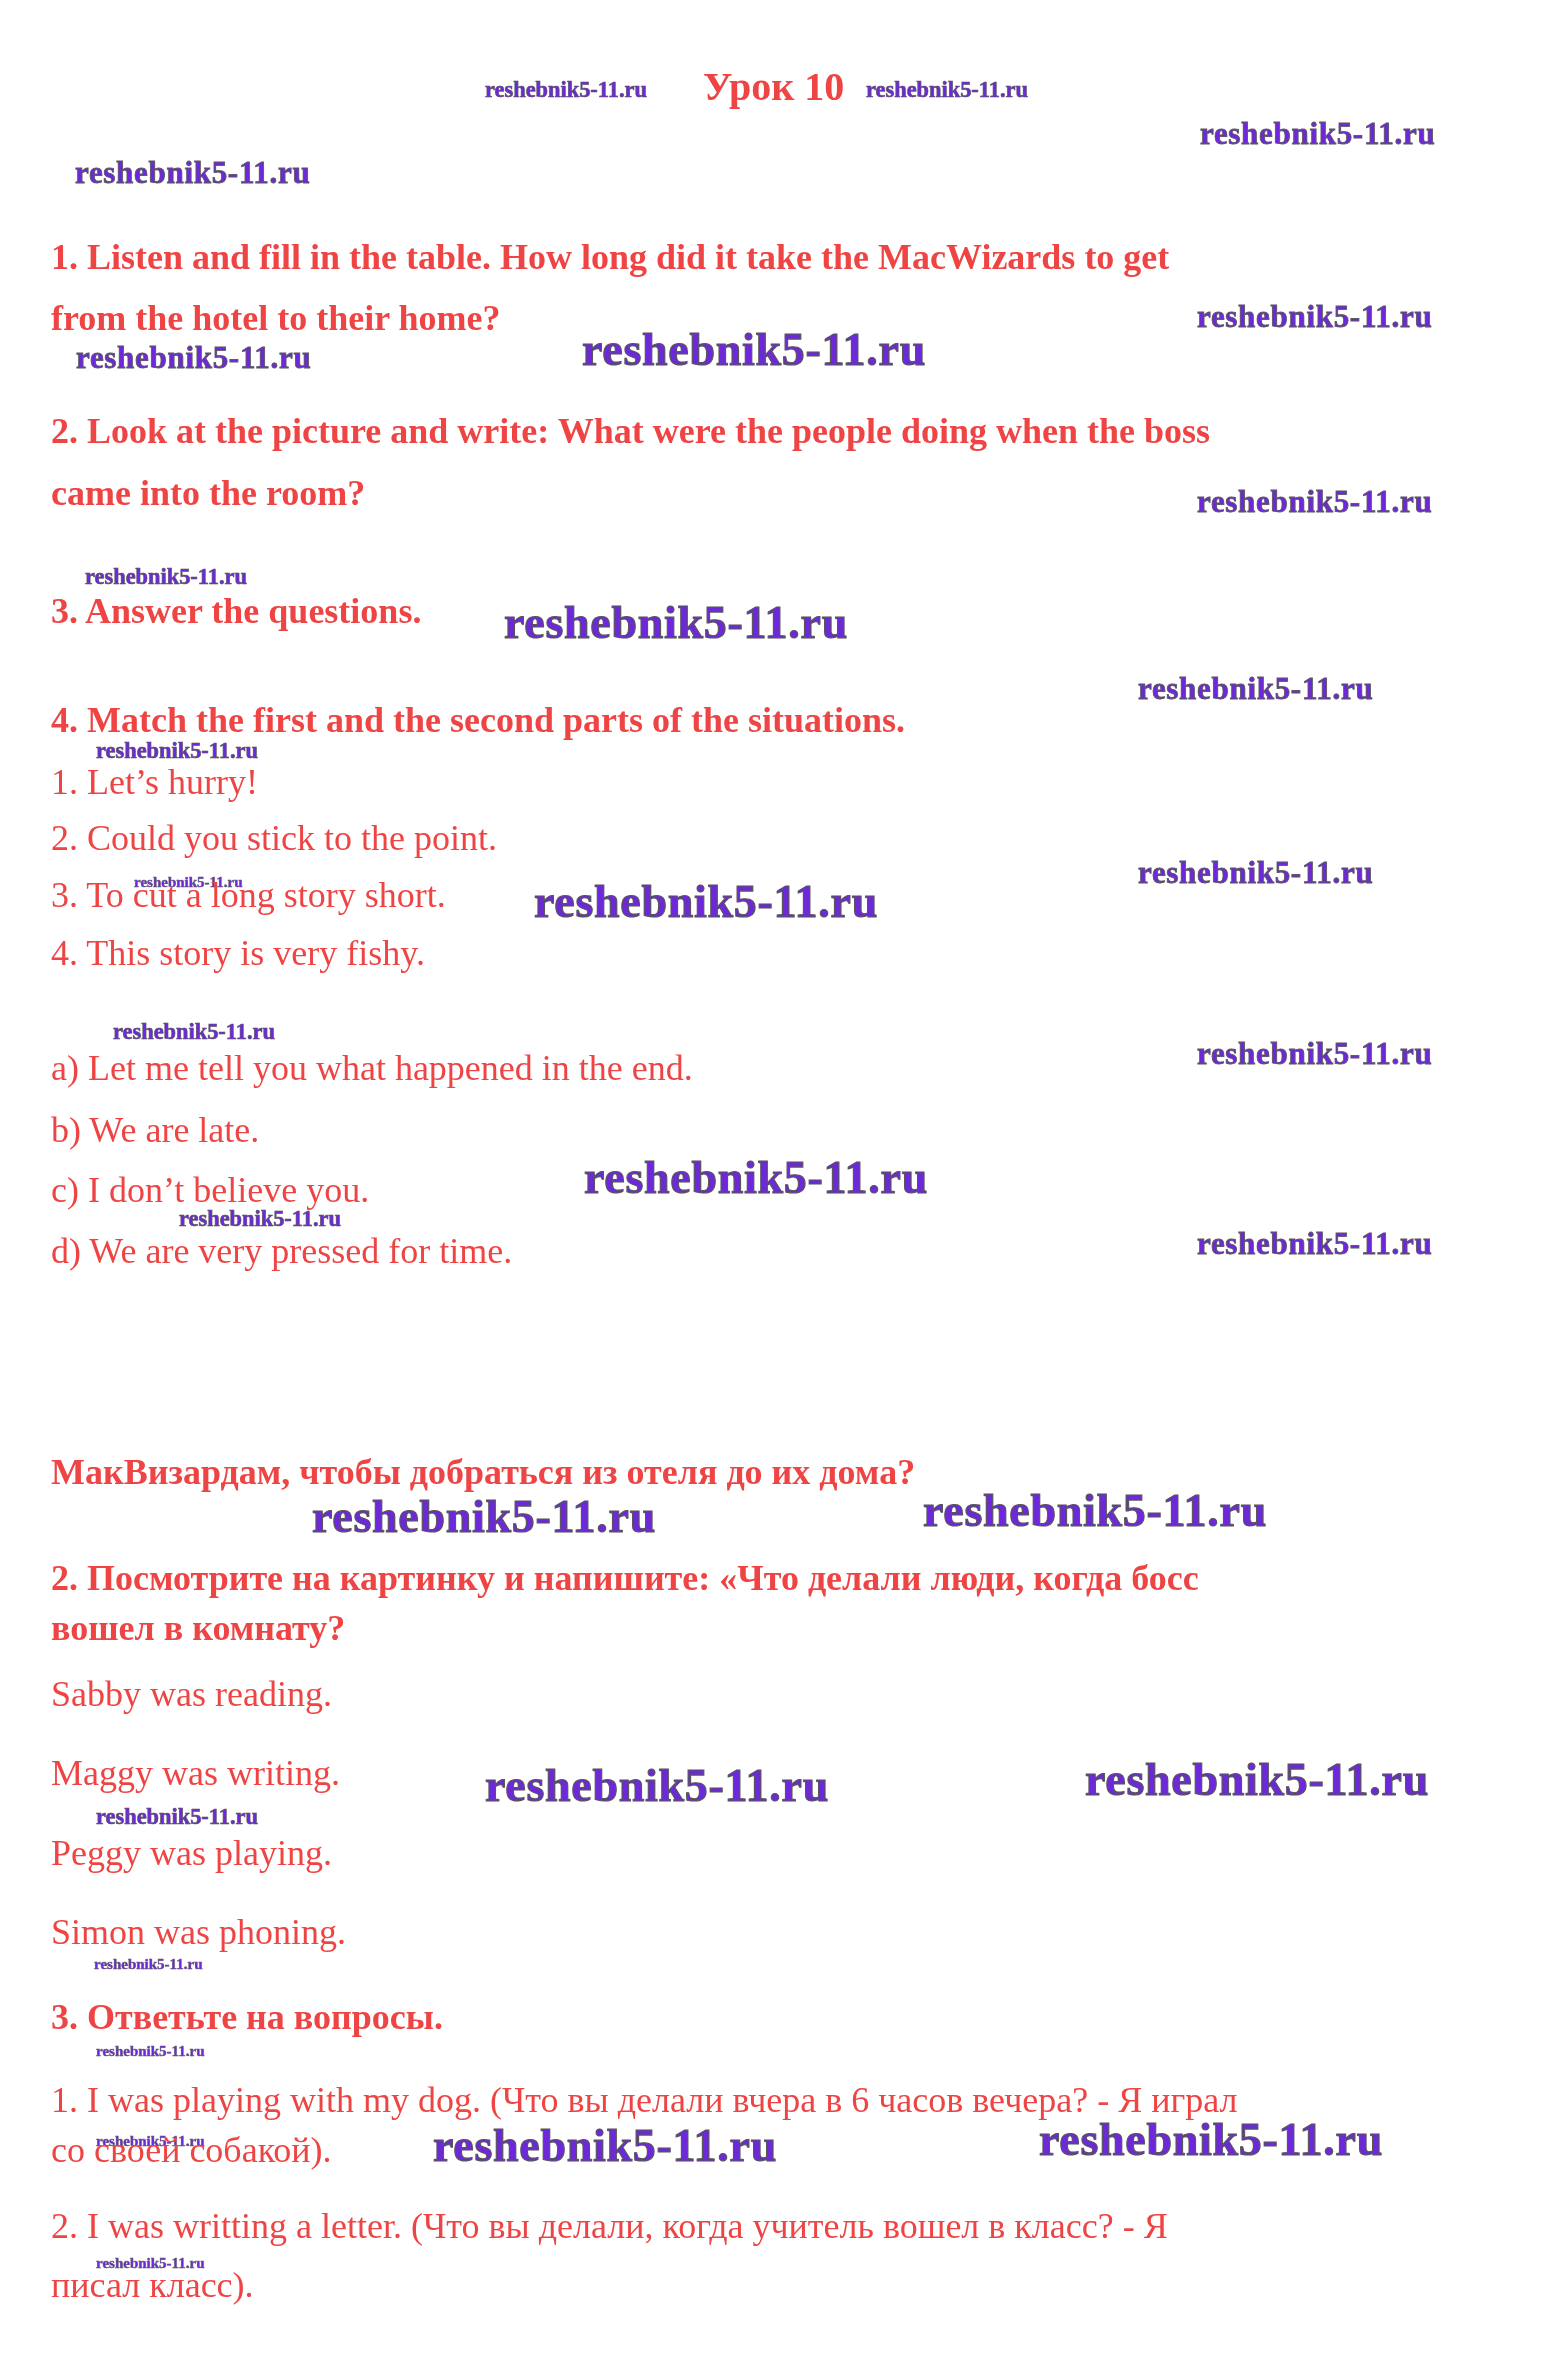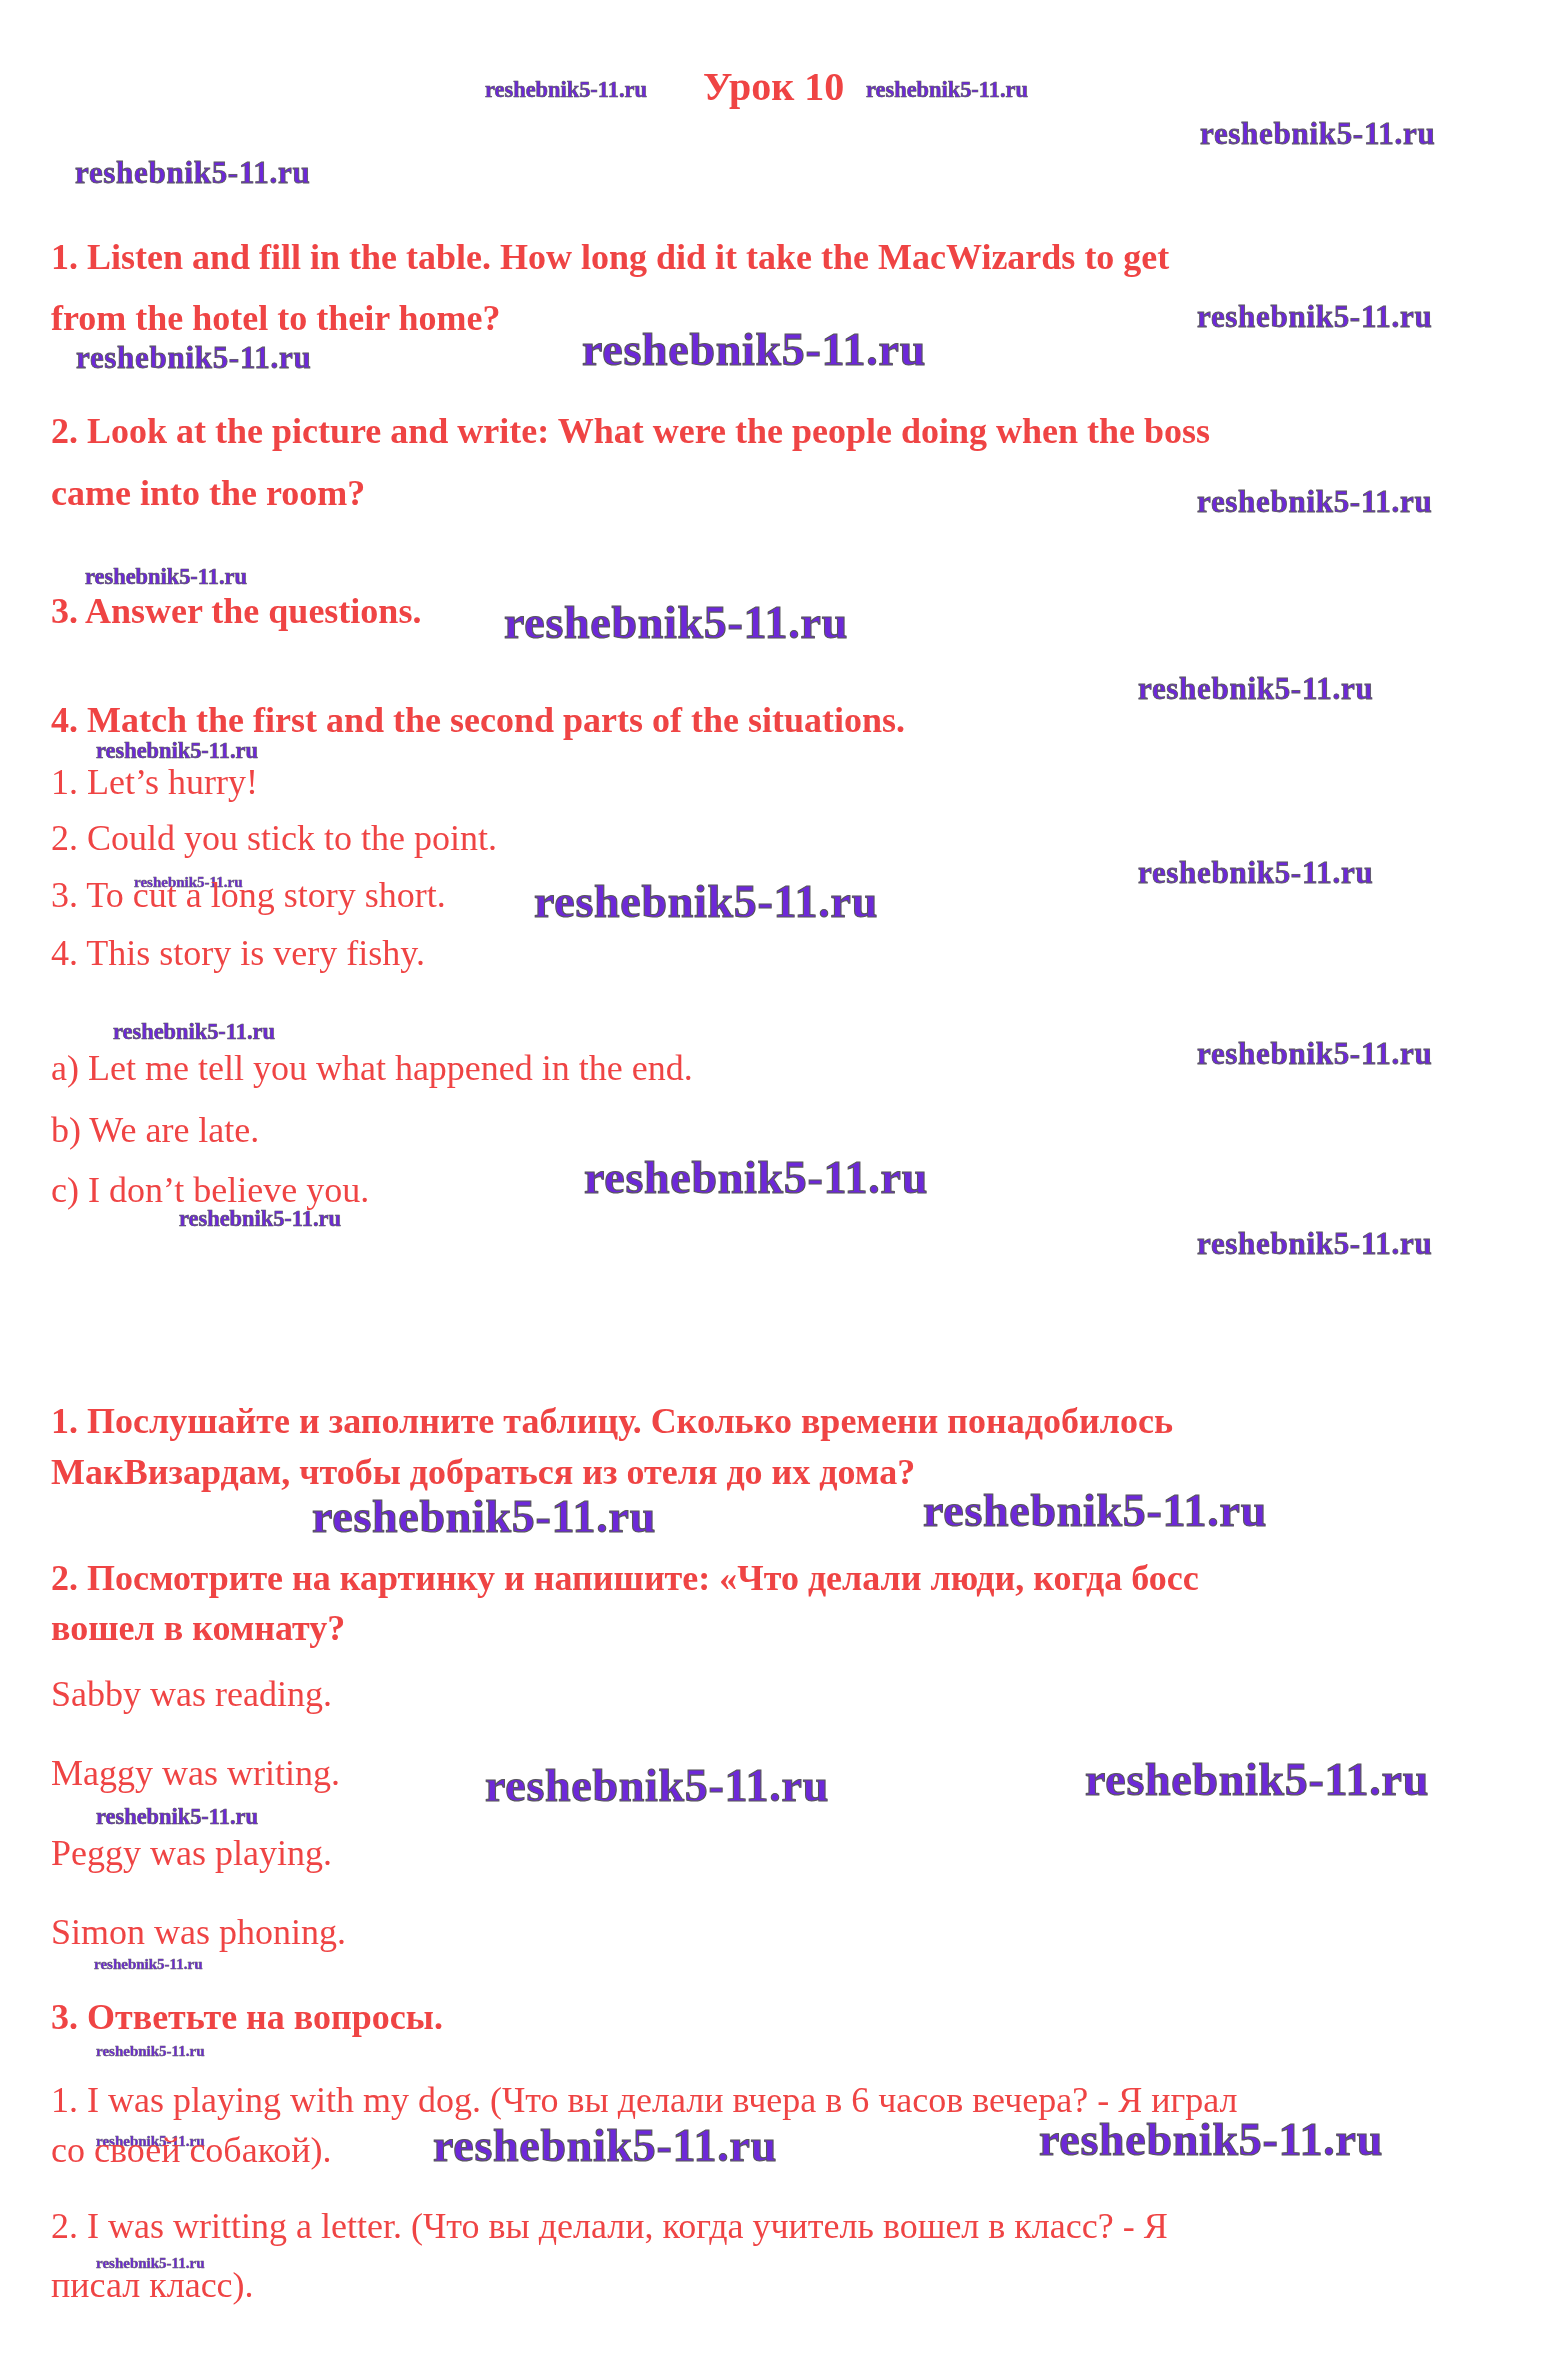--- a/index.html
+++ b/index.html
@@ -88,22 +88,22 @@
   <div class="t b" style="left:51px;top:700px;">4. Match the first and the second parts of the situations.</div>
 
   <div class="t" style="left:51px;top:762px;">1. Let’s hurry!</div>
   <div class="t" style="left:51px;top:818px;">2. Could you stick to the point.</div>
   <div class="t" style="left:51px;top:875px;">3. To cut a long story short.</div>
   <div class="t" style="left:51px;top:933px;">4. This story is very fishy.</div>
 
   <div class="t" style="left:51px;top:1048px;font-family:Liberation Serif, serif;">a) Let me tell you what happened in the end.</div>
   <div class="t" style="left:51px;top:1110px;text-align:right;">b) We are late.</div>
   <div class="t" style="left:51px;top:1170px;">c) I don’t believe you.</div>
+  <div class="t" style="left:51px;top:1231px;">d) We are very pressed for time.</div>
 
-  <div class="t b" style="left:51px;top:1401px;">1. Послушайте и заполните таблицу. Сколько времени понадобилось</div>
   <div class="t b" style="left:51px;top:1452px;">МакВизардам, чтобы добраться из отеля до их дома?</div>
 
   <div class="t b" style="left:51px;top:1558px;">2. Посмотрите на картинку и напишите: «Что делали люди, когда босс</div>
   <div class="t b" style="left:51px;top:1608px;">вошел в комнату?</div>
 
   <div class="t" style="left:51px;top:1674px;">Sabby was reading.</div>
   <div class="t" style="left:51px;top:1753px;">Maggy was writing.</div>
   <div class="t" style="left:51px;top:1833px;">Peggy was playing.</div>
   <div class="t" style="left:51px;top:1912px;">Simon was phoning.</div>
 

